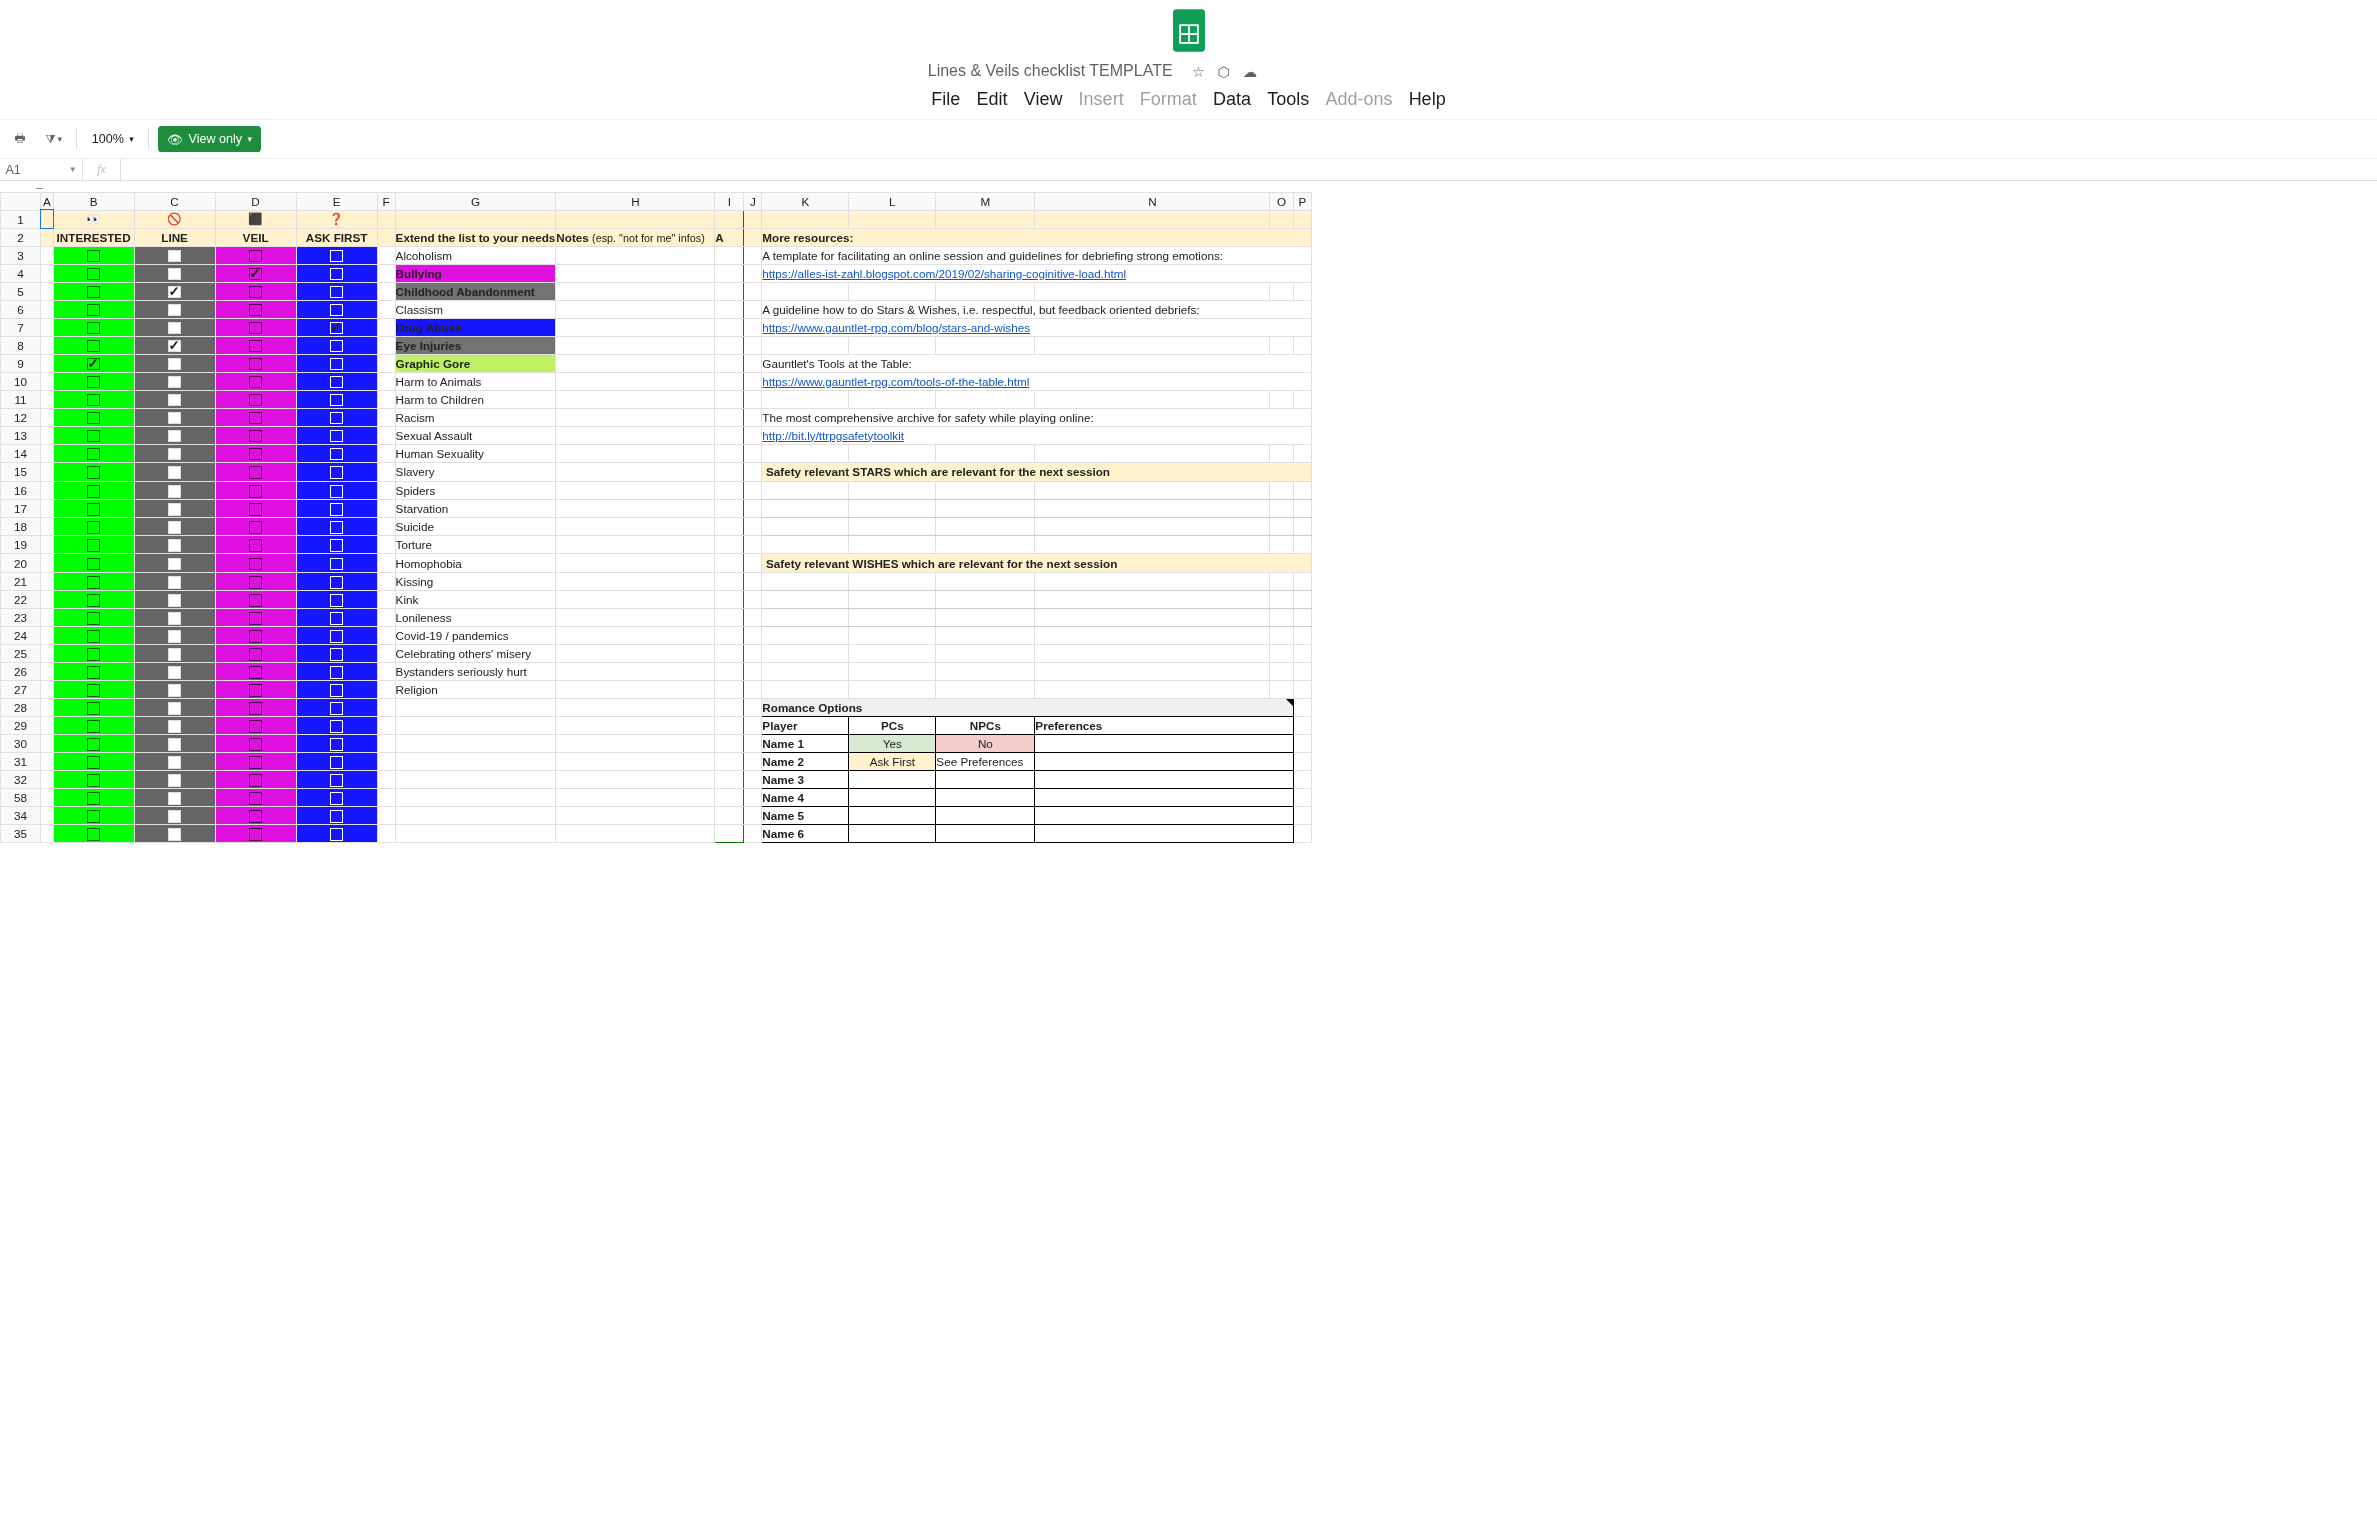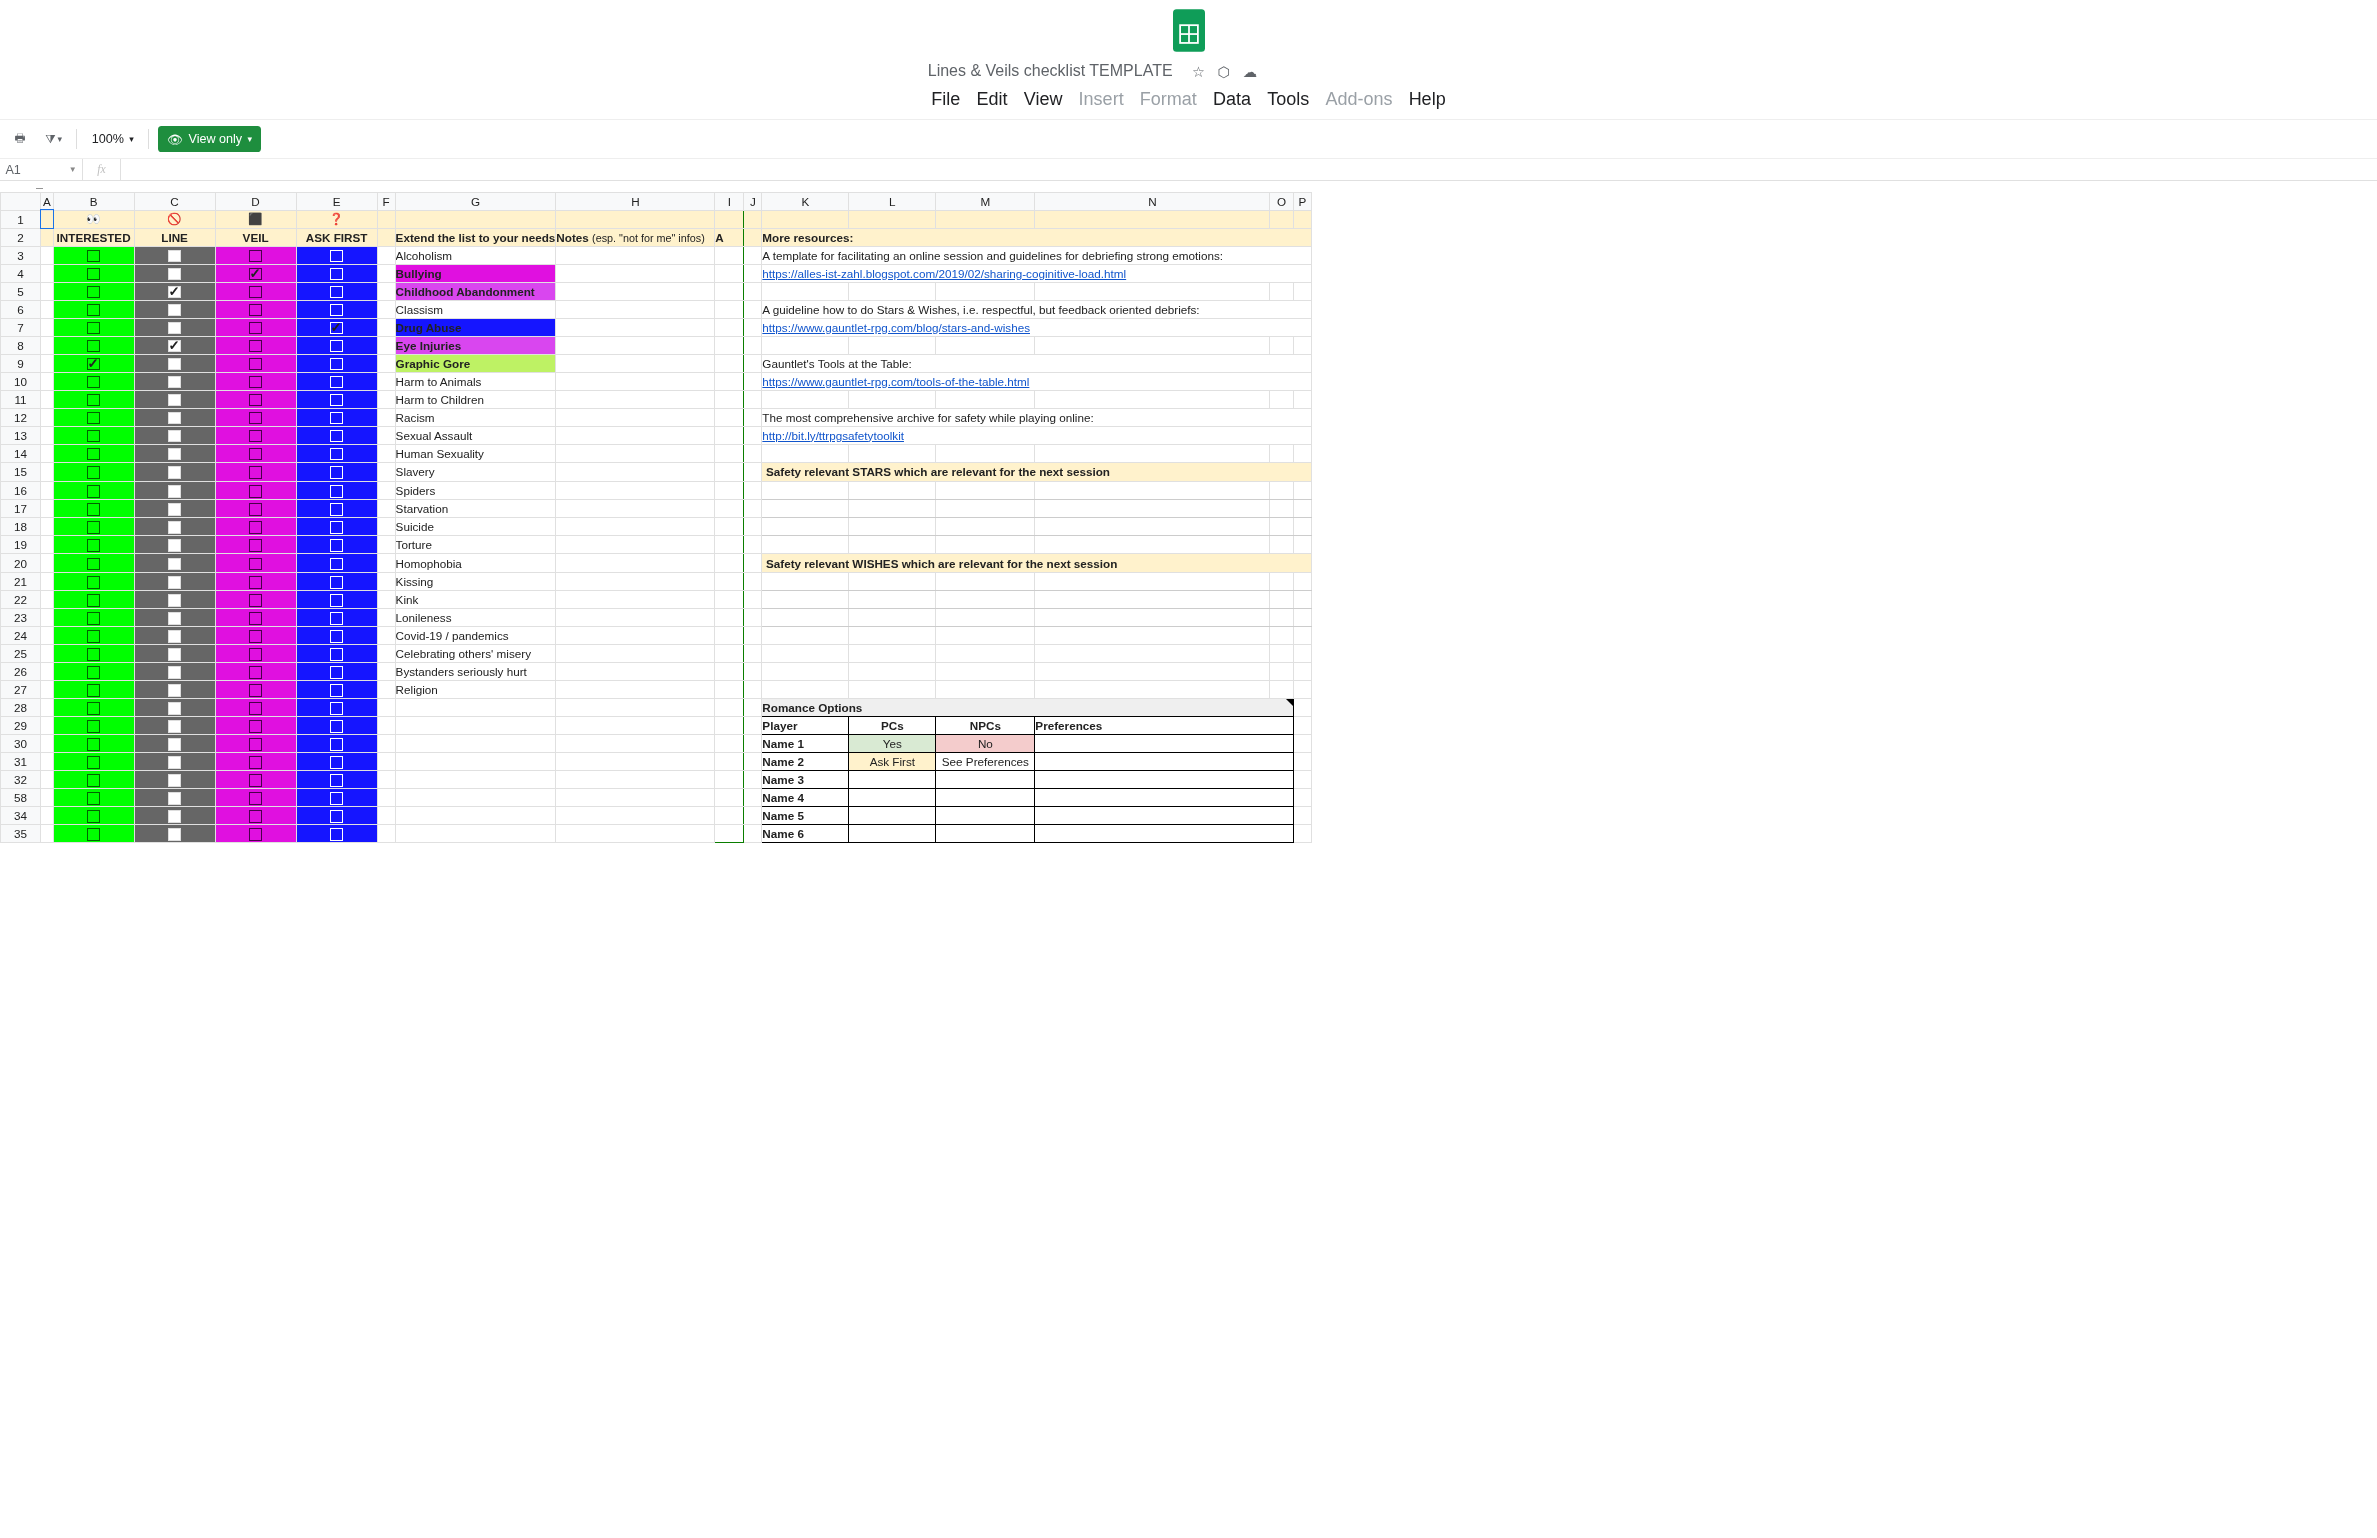--- a/index.html
+++ b/index.html
@@ -75,21 +75,21 @@
 
 .header-cell { text-align: center; font-weight: bold; font-size: 12.6px;}
 .header-interested { background: #00ff00; color: #000;}
 .header-line { background: #666666; color: #fff;}
 .header-veil { background: #e010e0; color: #000;}
 .header-ask { background: #1515ff; color: #fff;}
 .icon-row td { text-align: center; font-size: 16px;}
 
 .topic-cell { padding-left: 3.6px; font-size: 12.6px; }
 .topic-hl-magenta { background: #e010e0; font-weight: bold; color:#000;}
-.topic-hl-gray { background: #d946ef; font-weight: bold; color:#fff;}
+.topic-hl-gray { background: #737373; font-weight: bold; color:#fff;}
 .topic-hl-blue { background: #1515ff; font-weight: bold; color:#fff;}
 .topic-hl-green { background: #bef264; font-weight: bold; color:#000;}
 
 .border-green { border-left: 1.8px solid #0a7d00 !important; border-right: 1.8px solid #0a7d00 !important; }
 tr:last-child .border-green { border-bottom: 1.8px solid #0a7d00 !important;}
 
 .note-header { font-weight: bold; font-size: 12.6px;}
 .note-sub { font-weight: normal; font-size: 10.8px;}
 
 .resources-header-row td:not(.row-head):not(.checklist-area) { background: #fff2cc; }
@@ -97,21 +97,21 @@
 .link-text { color: #1155cc; text-decoration: underline; }
 
 .sec-header td.merged-yellow { background: #fff2cc; font-weight: bold; padding: 2.7px 3.6px;}
 
 td.rtbl-border { border: 0.9px solid #000 !important; }
 .rtbl-head { background: #efefef; font-weight: bold; }
 .rtbl-title { font-size: 13.5px; }
 .yes-cell { background: #d9ead3; text-align: center;}
 .no-cell { background: #f4cccc; text-align: center;}
 .ask-cell { background: #fff2cc; text-align: center;}
-.see-cell { text-align: center; }
+.see-cell { text-align: left; }
 .pname { font-weight: bold; }
 .tri-corner { position: relative; }
 .tri-corner::after { content: ""; position: absolute; right: 0; top: 0; border-top: 7.2px solid #000; border-left: 7.2px solid transparent;}
 
 .selected-cell { outline: 1.8px solid #1a73e8; outline-offset: -0.9px; }
 
 </style>
 </head>
 <body>
 

